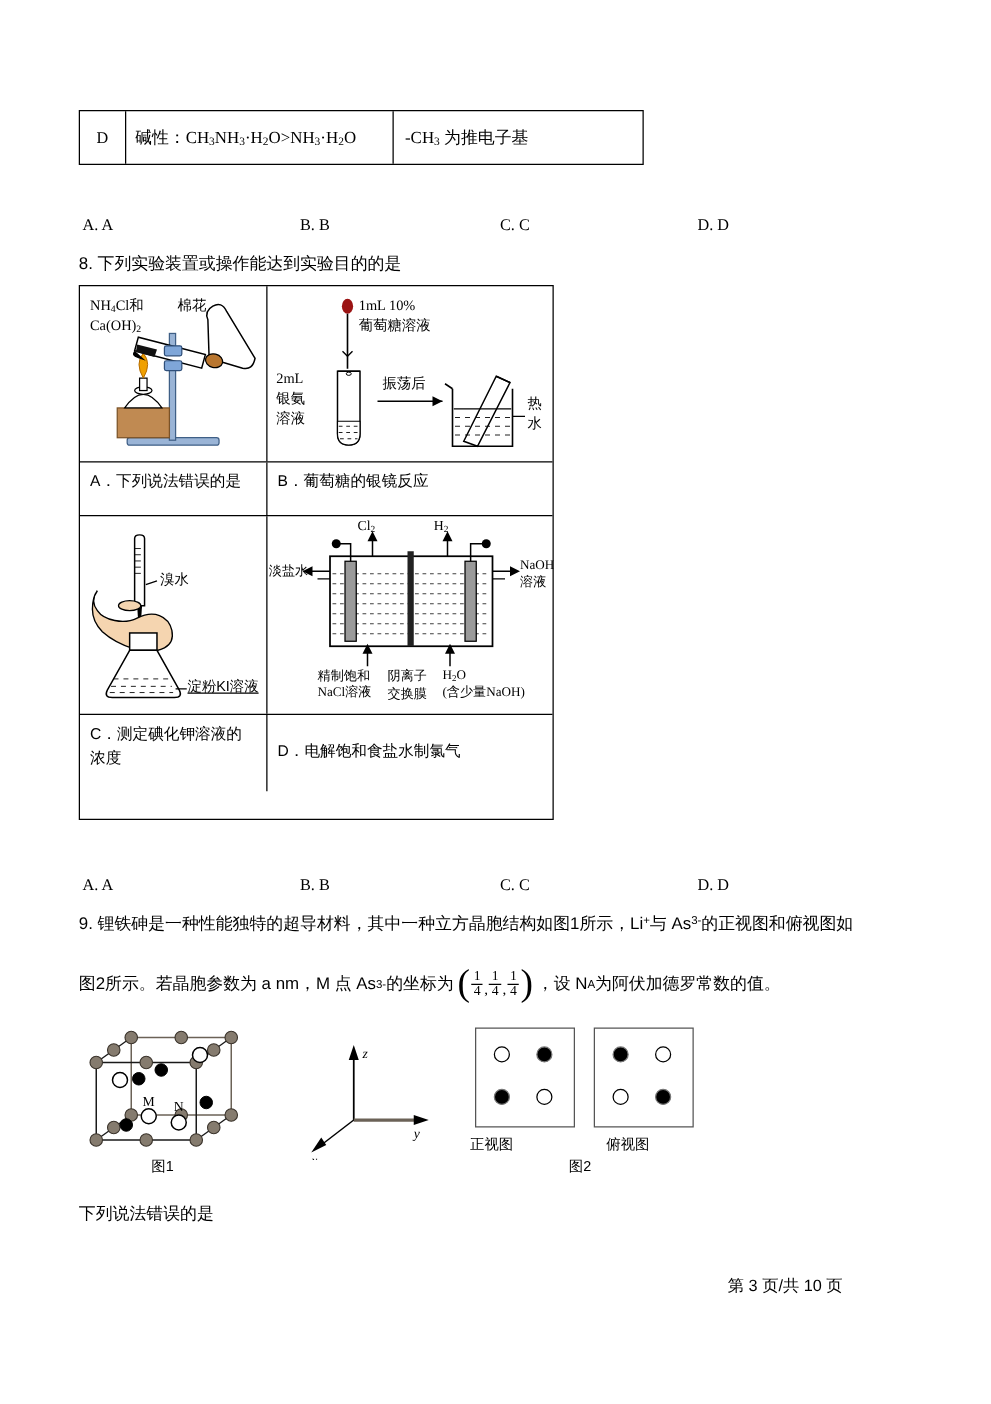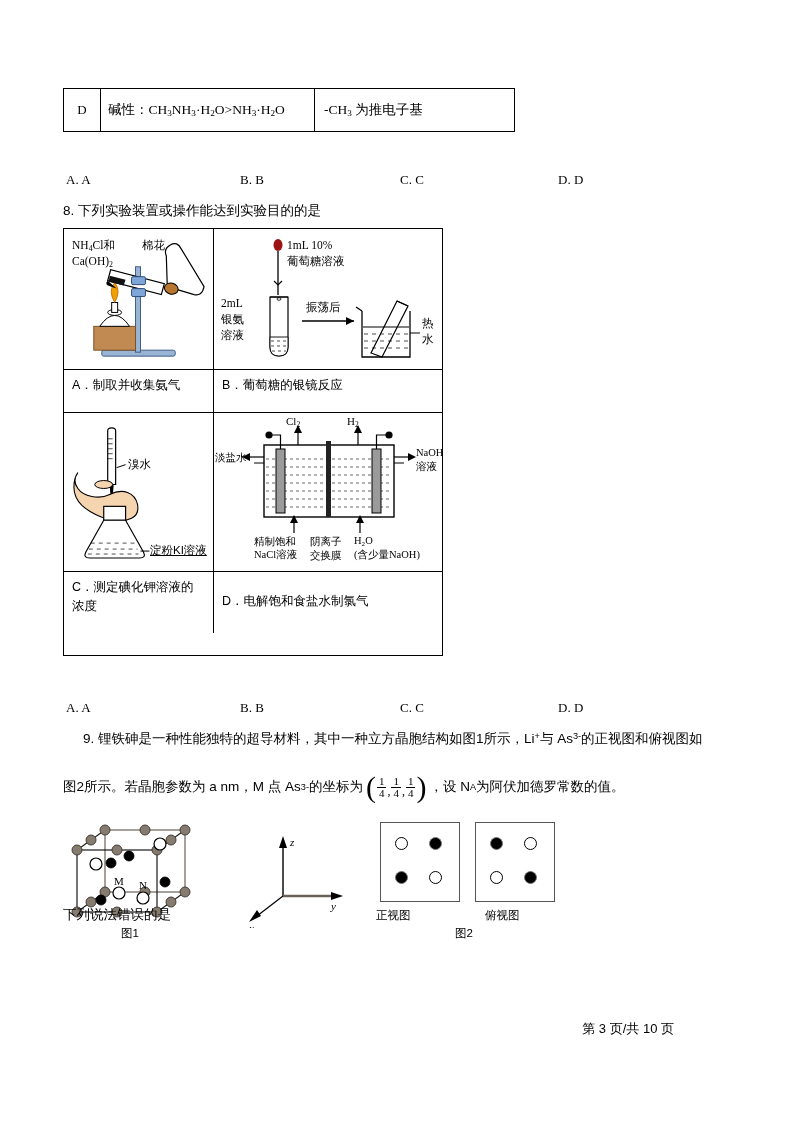--- a/index.html
+++ b/index.html
@@ -166,21 +166,21 @@
         <div class="lbl lbl-cn" style="left:7px; top:84px; font-size:11.5px;">银氨</div>
         <div class="lbl lbl-cn" style="left:7px; top:100px; font-size:11.5px;">溶液</div>
         <div class="lbl lbl-cn" style="left:92px; top:72px; font-size:11.5px;">振荡后</div>
         <div class="lbl lbl-cn" style="left:208px; top:88px; font-size:11.5px;">热</div>
         <div class="lbl lbl-cn" style="left:208px; top:104px; font-size:11.5px;">水</div>
       </div>
     </div>
 
     <div class="row rowcap">
       <div class="cellL">
-        <div class="caption">A．制取并收集氨气</div>
+        <div class="caption">A．下列说法错误的是</div>
       </div>
       <div class="cellR">
         <div class="caption">B．葡萄糖的银镜反应</div>
       </div>
     </div>
 
     <div class="row rowfig2">
       <div class="cellL">
 
         <svg class="fig" viewBox="0 0 150 158">
@@ -286,21 +286,21 @@
     </div>
   </div>
 
   <div class="optrow" style="top:700px;">
     <span class="opt-a">A. A</span>
     <span class="opt-b">B. B</span>
     <span class="opt-c">C. C</span>
     <span class="opt-d">D. D</span>
   </div>
 
-  <div class="stem" style="left:63px; top:730px;margin-left:20px;">
+  <div class="stem" style="left:63px; top:730px;">
     <span>9. 锂铁砷是一种性能独特的超导材料，其中一种立方晶胞结构如图1所示，Li</span><sup>+</sup><span>与 As</span><sup>3-</sup><span>的正视图和俯视图如</span>
   </div>
 
   <div class="stem" style="left:63px; top:775px; display:flex; align-items:center;">
     <span>图2所示。若晶胞参数为 a nm，M 点 As</span>
       <sup>3-</sup>
       <span>的坐标为</span>
 
     <span style="display:inline-flex; align-items:center; margin:0 3px; font-family:'Liberation Serif',serif;">
       <span style="font-size:30px; line-height:0.8; font-weight:300;">(</span>
@@ -405,17 +405,17 @@
       <div class="dot-fill" style="left:14px; top:14px;"></div>
       <div class="dot-open" style="left:48px; top:14px;"></div>
       <div class="dot-open" style="left:14px; top:48px;"></div>
       <div class="dot-fill" style="left:48px; top:48px;"></div>
     </div>
     <div class="figcap" style="left:422px; top:86px;">俯视图</div>
 
     <div class="figcap" style="left:392px; top:104px;">图2</div>
   </div>
 
-  <div class="stem" style="left:63px; top:906px;">下列说法错误的是</div>
+  <div class="stem" style="left:63px; top:962px;">下列说法错误的是</div>
 
   <div id="footer">第 3 页/共 10 页</div>
 
 </div>
 
 </body></html>

